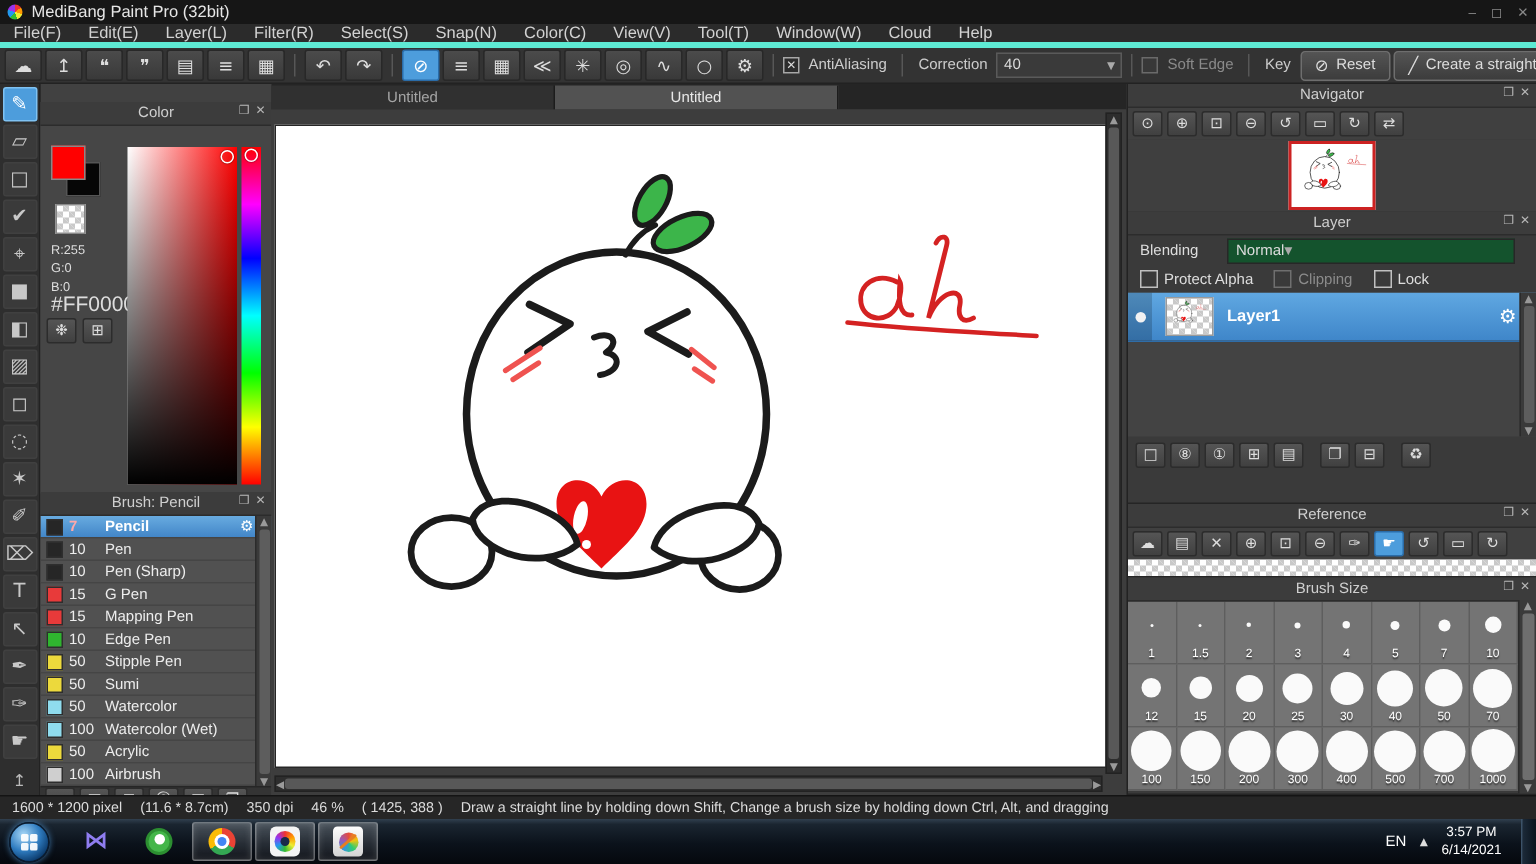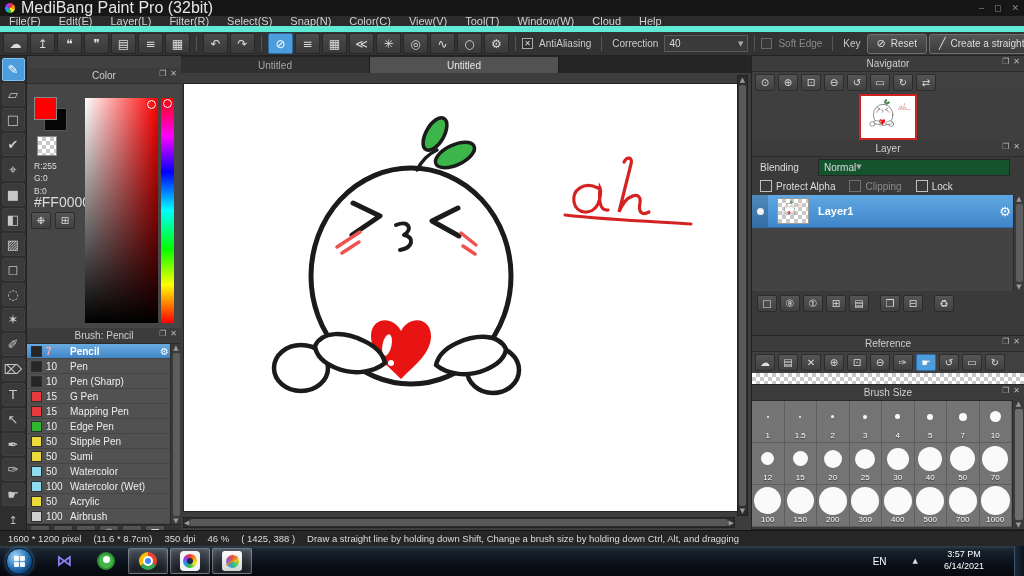--- a/index.html
+++ b/index.html
@@ -6,26 +6,26 @@
   .screen{position:relative;width:1024px;height:576px;overflow:hidden;
     font-family:"Liberation Sans","DejaVu Sans",sans-serif;background:#414141;
     -webkit-font-smoothing:antialiased;}
   .glyph{font-family:"DejaVu Sans",sans-serif;}
 
   
   .titlebar{position:absolute;left:0;top:0;width:1024px;height:16px;background:#161616;
     display:flex;align-items:center;padding:0 5px;box-sizing:border-box;gap:6px;}
   .app-logo{width:10px;height:10px;border-radius:50%;
     background:conic-gradient(#e33 0 15%,#f90 15% 30%,#ee3 30% 45%,#3b3 45% 62%,#29e 62% 80%,#93e 80% 100%);}
-  .titlebar .title{font-size:16px;color:#e6e6e6;text-align:right;}
+  .titlebar .title{font-size:11px;color:#e6e6e6;text-align:right;}
   .win-controls{margin-left:auto;display:flex;gap:10px;color:#8a8a8a;font-size:9px;}
 
   
   .menubar{position:absolute;left:0;top:16px;width:1024px;height:16px;background:#2b2b2b;
-    display:flex;align-items:center;font-size:11px;color:#d2d2d2;border-bottom:6px solid #5eead4;box-sizing:border-box;}
+    display:flex;align-items:center;font-size:11px;color:#d2d2d2;border-bottom:4px solid #5eead4;box-sizing:border-box;}
   .menu-item{padding:0 9px;line-height:16px;}
 
   
   .toolbar{position:absolute;left:0;top:32px;width:1024px;height:24px;background:#333;
     display:flex;align-items:center;padding:0 3px;gap:2px;box-sizing:border-box;border-bottom:1px solid #222;}
   .tbtn{width:23px;height:19px;background:linear-gradient(#4b4b4b,#393939);border:1px solid #282828;
     border-radius:2px;color:#ddd;font-size:12px;line-height:1;display:flex;align-items:center;justify-content:center;flex:none;}
   .tbtn.sel{background:#4d9ddc;border-color:#2a6ca8;color:#fff;}
   .tsep{width:1px;height:15px;background:#575757;margin:0 4px;flex:none;}
   .tlabel{font-size:10px;color:#ccc;margin:0 4px;white-space:nowrap;}
@@ -174,21 +174,21 @@
   .ic-medibang{width:20px;height:20px;border-radius:4px;background:#f4f4f4;display:flex;align-items:center;justify-content:center;}
   .ic-medibang .mb{width:14px;height:14px;border-radius:50%;position:relative;
     background:conic-gradient(#e33,#f90,#ee3,#3b3,#29e,#93e,#e33);}
   .ic-medibang .mb::after{content:"";position:absolute;left:4px;top:4px;width:6px;height:6px;border-radius:50%;background:#1a2a4a;}
   .ic-palette{width:20px;height:20px;border-radius:3px;background:linear-gradient(#fdfdfd,#d4d4d4);
     display:flex;align-items:center;justify-content:center;position:relative;}
   .ic-palette .pal{width:13px;height:13px;border-radius:50%;
     background:conic-gradient(#e74c3c,#f1c40f,#2ecc71,#3498db,#9b59b6,#e74c3c);}
   .ic-palette::after{content:"";position:absolute;left:3px;top:9px;width:14px;height:2px;background:#e67e22;
     transform:rotate(-40deg);border-radius:1px;}
-  .tray{margin-left:auto;display:flex;align-items:center;gap:26px;height:100%;}
+  .tray{margin-left:auto;display:flex;align-items:center;gap:9px;height:100%;}
   .tray-caret{color:#ddd;font-size:7px;}
   .tray-lang{color:#fff;font-size:10px;}
   .clock{font-size:9px;color:#fff;text-align:center;line-height:1.3;padding-right:4px;}
   .show-desktop{width:9px;height:30px;background:linear-gradient(90deg,#1c2a39,#0b141d);border-left:1px solid #3c5268;flex:none;}
 </style>
 </head>
 <body>
 
 <div class="screen">
 

